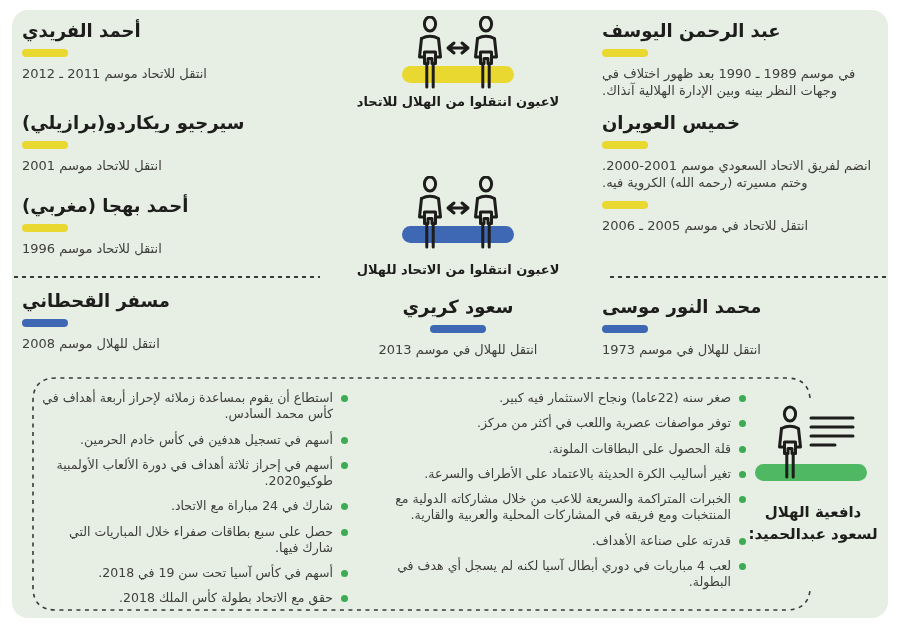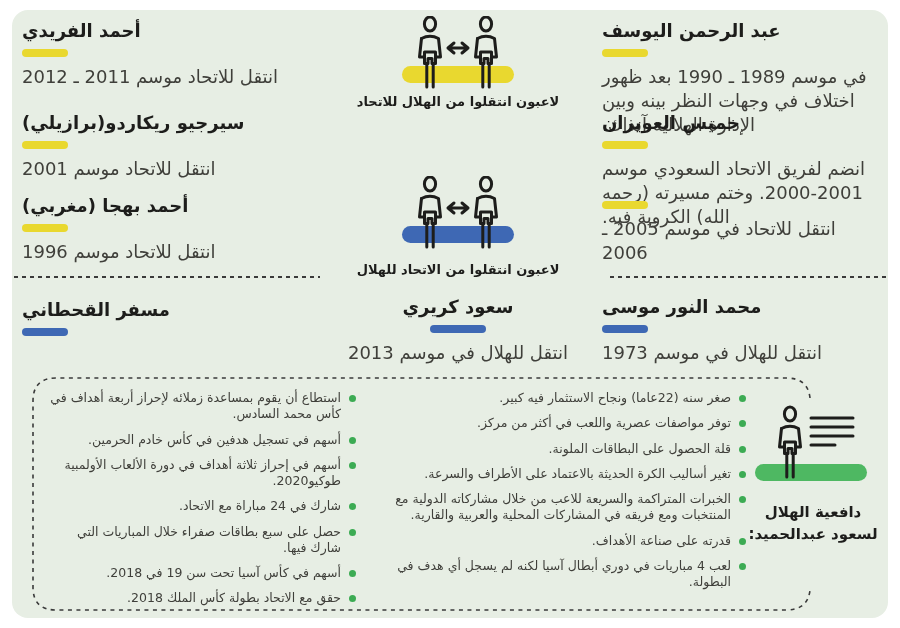--- a/index.html
+++ b/index.html
@@ -15,21 +15,21 @@
     border-radius:16px;
   }
   
   .player{position:absolute;width:276px;}
   .col-right .player{right:10px;text-align:left;}
   .col-left  .player{left:10px;text-align:left;}
   .pname{font-weight:bold;font-size:18px;line-height:1.25;color:var(--text,#1d1d1b);}
   .barline{line-height:0;margin-top:6px;}
   .bar{display:inline-block;width:46px;height:8px;border-radius:4px;background:var(--yellow,#e9d82f);}
   .bar.blue{background:var(--blue,#3e68b4);}
-  .note{margin-top:8px;font-size:18px;line-height:1.35;color:var(--body,#3f3f3a);}
+  .note{margin-top:8px;font-size:13px;line-height:1.35;color:var(--body,#3f3f3a);}
   
   .mid{position:absolute;left:292px;top:0;width:308px;text-align:center;}
   .mid-icon{position:absolute;left:50%;transform:translateX(-50%);}
   .mid-heading{position:absolute;left:0;width:100%;font-weight:bold;font-size:13px;line-height:1.2;}
   .mid-player{position:absolute;left:0;top:286px;width:100%;text-align:center;}
   .mid-player .bar{width:56px;}
   
   .hdash{position:absolute;height:2px;top:266px;
     background:repeating-linear-gradient(90deg,var(--dash,#3a3a3a) 0 4px,transparent 4px 8px);}
   .hdash.left{left:2px;width:306px;}
@@ -39,21 +39,21 @@
   ul.blist{list-style:none;margin:0;padding:0;position:absolute;}
   ul.blist li{
     position:relative;padding-right:15px;margin-bottom:9px;
     font-size:12.5px;line-height:1.3;color:var(--body,#3f3f3a);text-align:right;
   }
   ul.blist li::before{
     content:"";position:absolute;right:0;top:5px;width:7px;height:7px;border-radius:50%;
     background:var(--green_bullet,#3cab53);
   }
   .blist.right-list{left:366px;top:380px;width:368px;}
-  .blist.left-list{left:38px;top:380px;width:306px;}
+  .blist.left-list{left:30px;top:380px;width:306px;}
   .motiv-icon{position:absolute;left:743px;top:394px;}
   .motiv-title{
     position:absolute;left:734px;top:486px;width:134px;text-align:center;
     font-weight:bold;font-size:15px;line-height:1.45;color:var(--text,#1d1d1b);margin-top:6px;
   }
   svg .stroke{stroke:var(--text,#1d1d1b);stroke-width:3;fill:none;stroke-linecap:round;stroke-linejoin:round;}
 </style>
 </head>
 <body>
 
@@ -102,23 +102,24 @@
     <div class="player" style="top:102px">
       <div class="pname">سيرجيو ريكاردو(برازيلي)</div>
       <div class="barline"><span class="bar"></span></div>
       <div class="note">انتقل للاتحاد موسم 2001</div>
     </div>
     <div class="player" style="top:185px">
       <div class="pname">أحمد بهجا (مغربي)</div>
       <div class="barline"><span class="bar"></span></div>
       <div class="note">انتقل للاتحاد موسم 1996</div>
     </div>
-    <div class="player" style="top:289px">
+    <div class="player" style="top:280px">
       <div class="pname">مسفر القحطاني</div>
       <div class="barline"><span class="bar blue"></span></div>
+      <div class="note">انتقل للهلال موسم 2008</div>
     </div>
   </div>
 
   <div class="mid">
     <svg class="mid-icon" style="top:6px" width="118" height="78" viewBox="0 0 118 78">
       <rect x="3" y="50" width="112" height="17" rx="8.5" fill="var(--yellow,#e9d82f)"></rect>
       <use href="#person" x="18" y="0"></use>
       <use href="#person" x="74" y="0"></use>
       <path class="stroke" d="M49 32 H69 M49 32 l6 -5 M49 32 l6 5 M69 32 l-6 -5 M69 32 l-6 5"></path>
     </svg>

